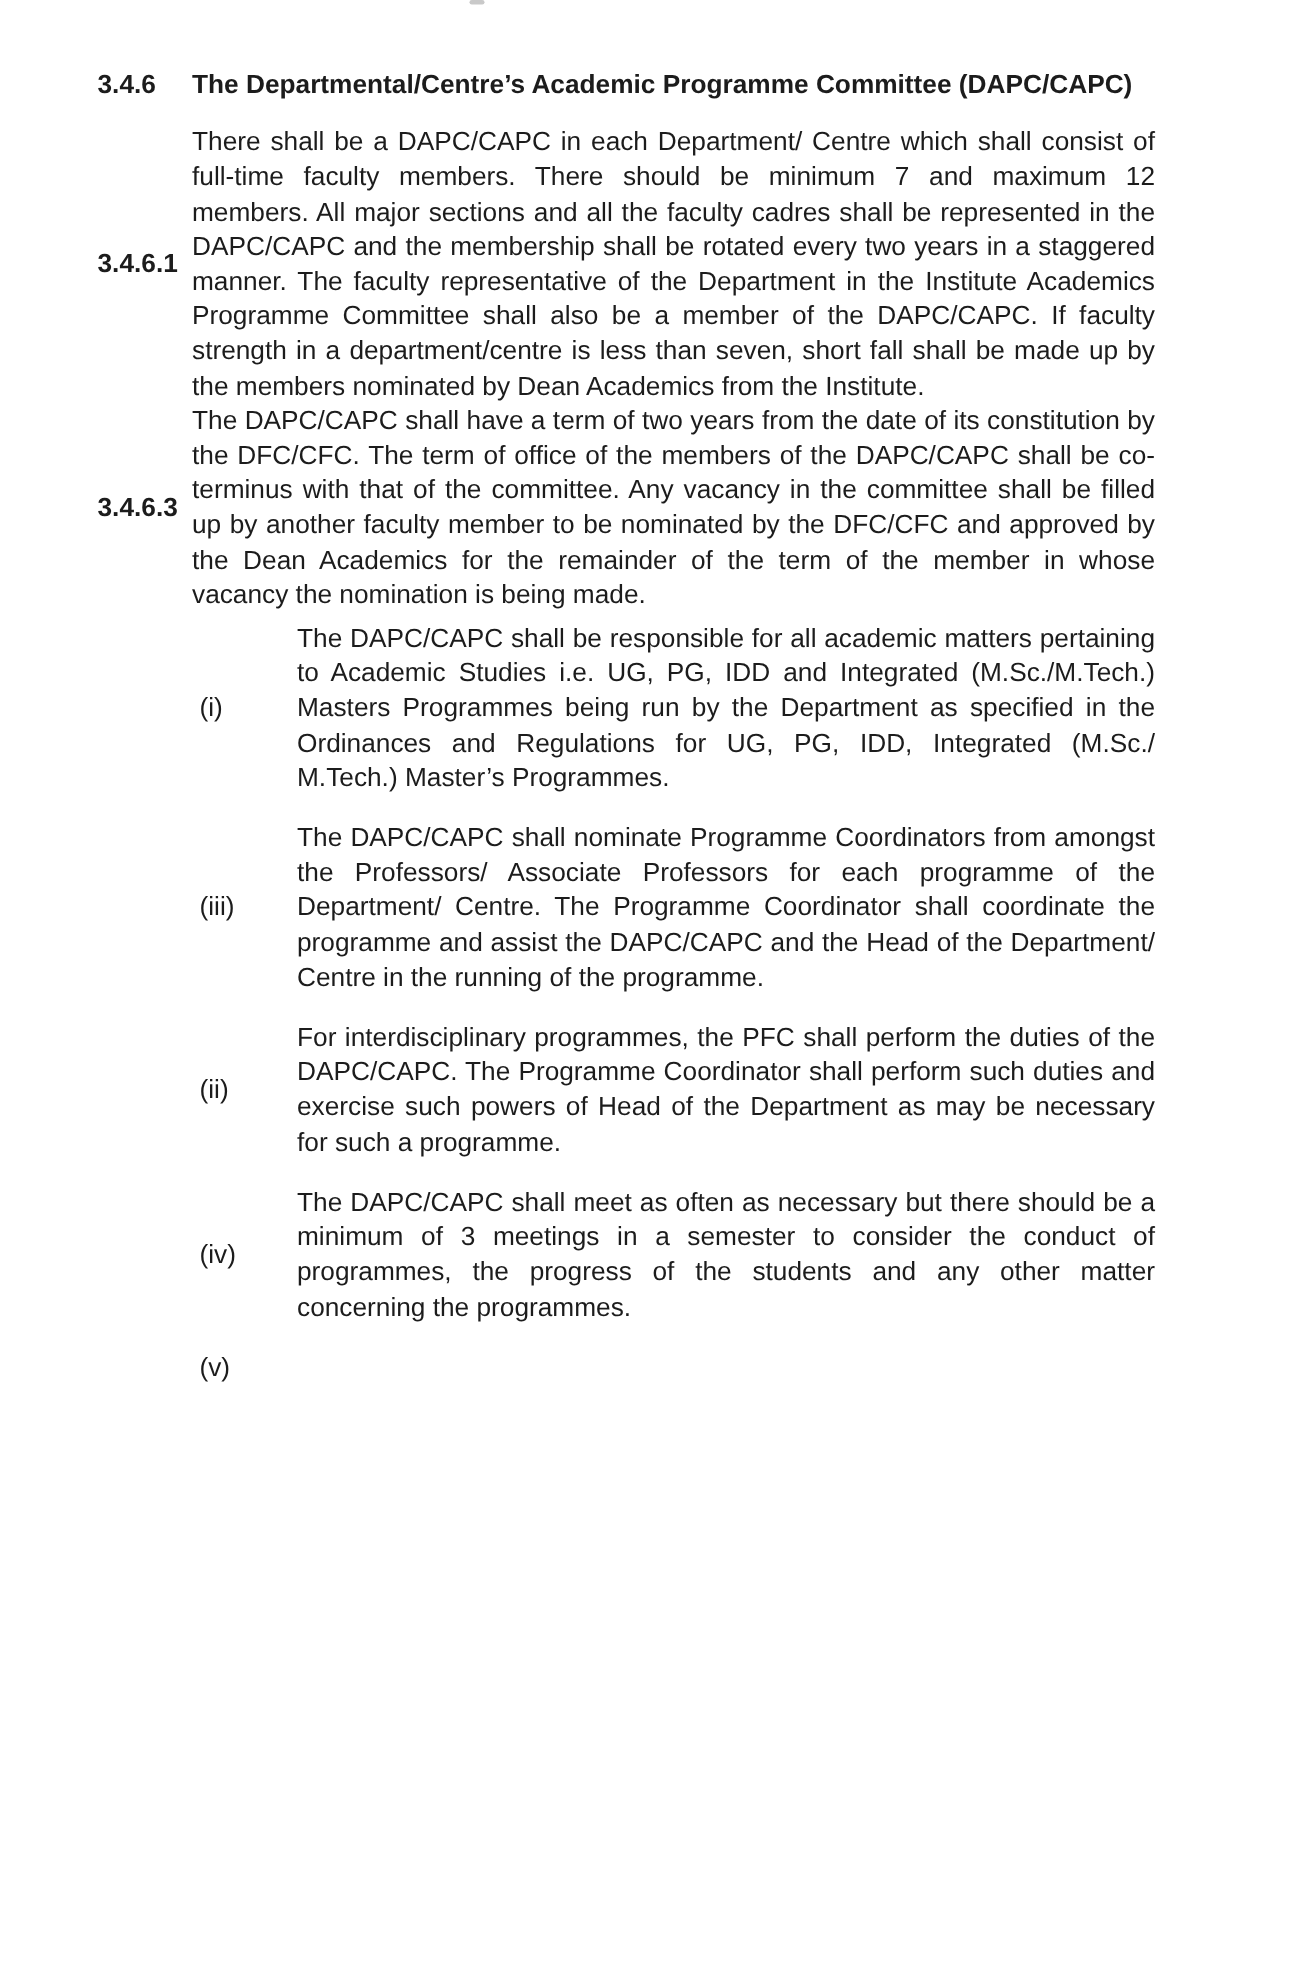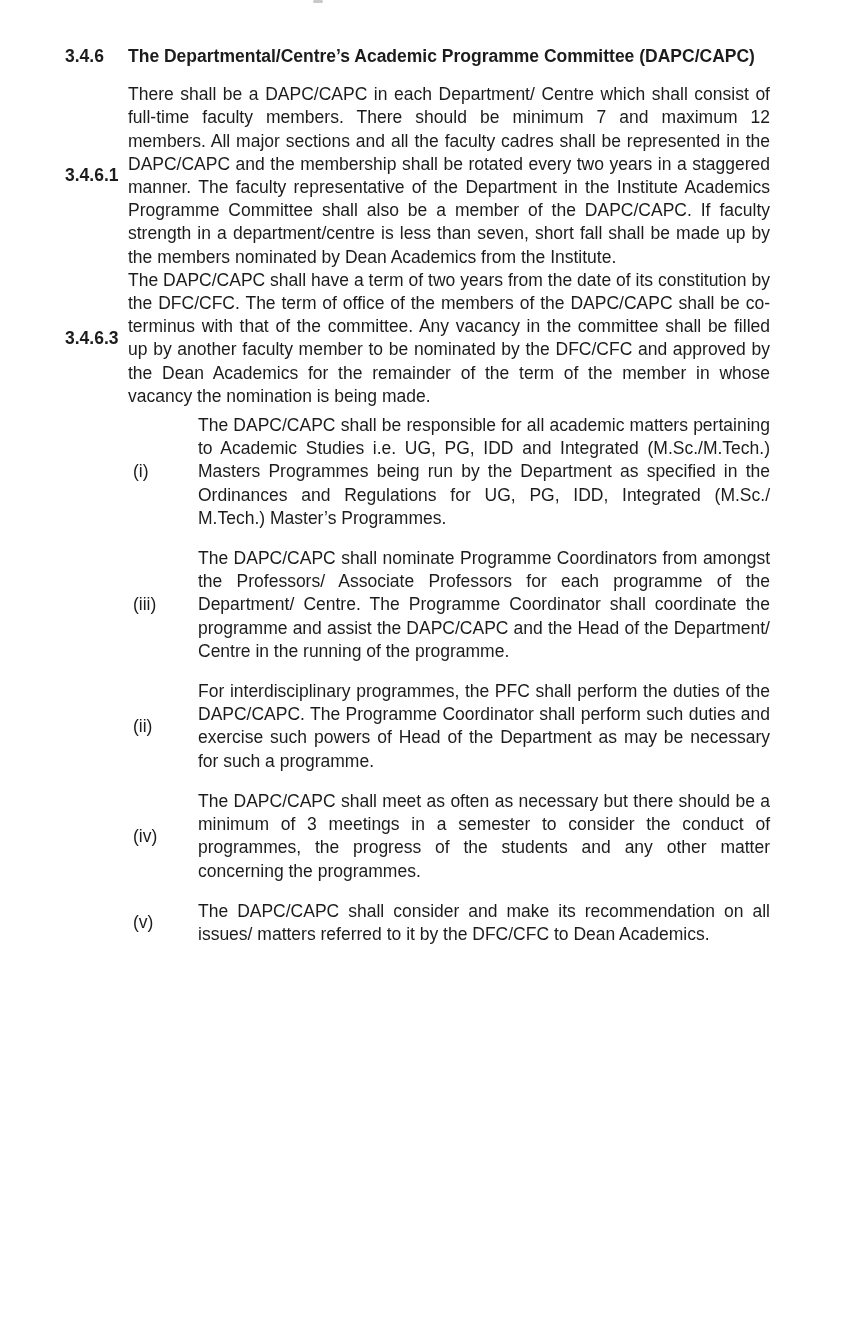--- a/index.html
+++ b/index.html
@@ -105,16 +105,15 @@
     <span class="btxt">For interdisciplinary programmes, the PFC shall perform the duties of the DAPC/CAPC. The Programme Coordinator shall perform such duties and exercise such powers of Head of the Department as may be necessary for such a programme.</span>
   </div>
 
   <div class="row duty">
     <span class="num">(iv)</span>
     <span class="btxt">The DAPC/CAPC shall meet as often as necessary but there should be a minimum of 3 meetings in a semester to consider the conduct of programmes, the progress of the students and any other matter concerning the programmes.</span>
   </div>
 
   <div class="row duty">
     <span class="num">(v)</span>
-    <span class="btxt">The DAPC/CAPC shall consider and make its recommendation on all issues/ matters referred to it by the DFC/CFC to Dean Academics.</span>
   </div>
 
 </div>
 
 </body></html>

